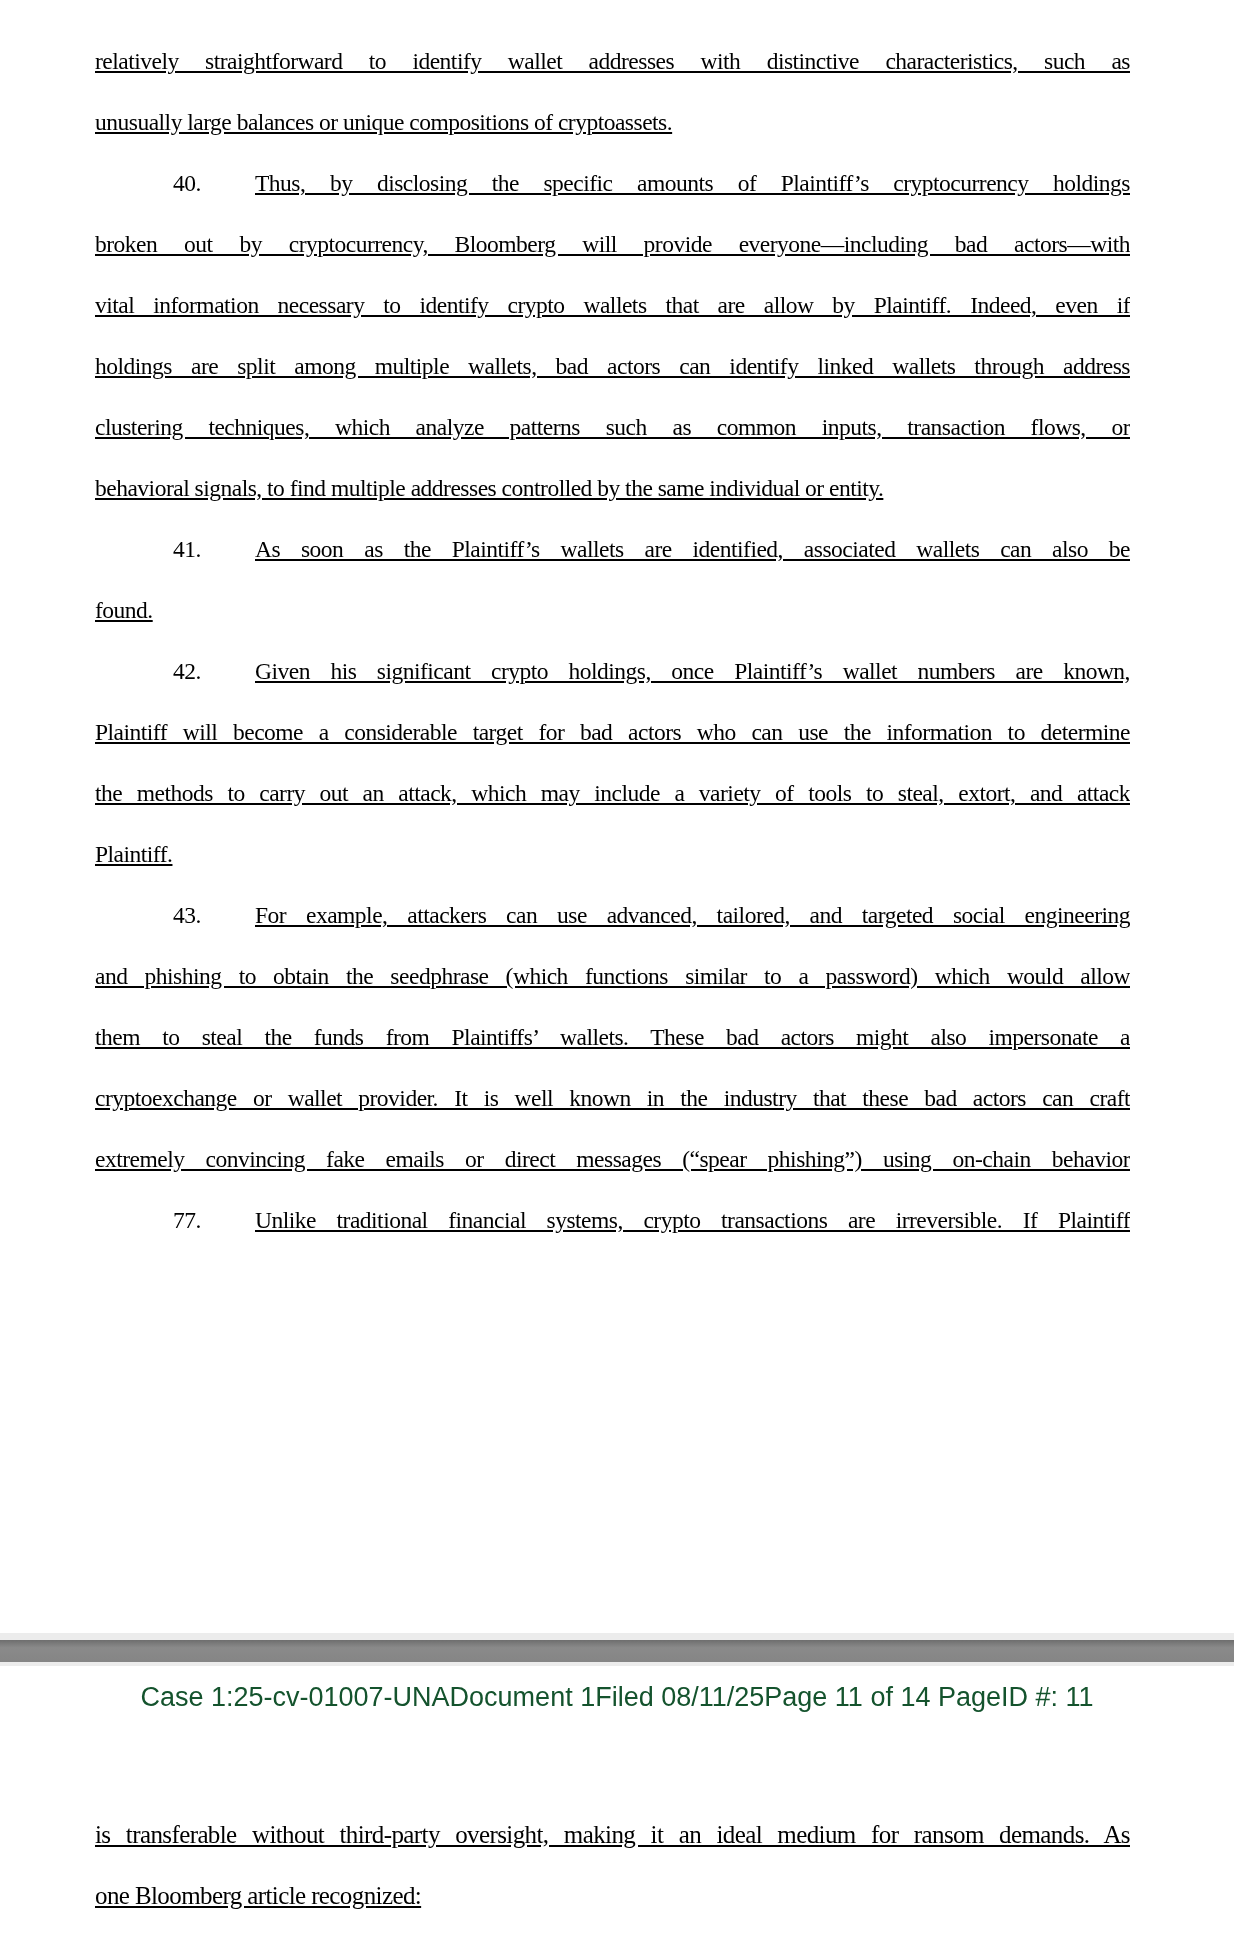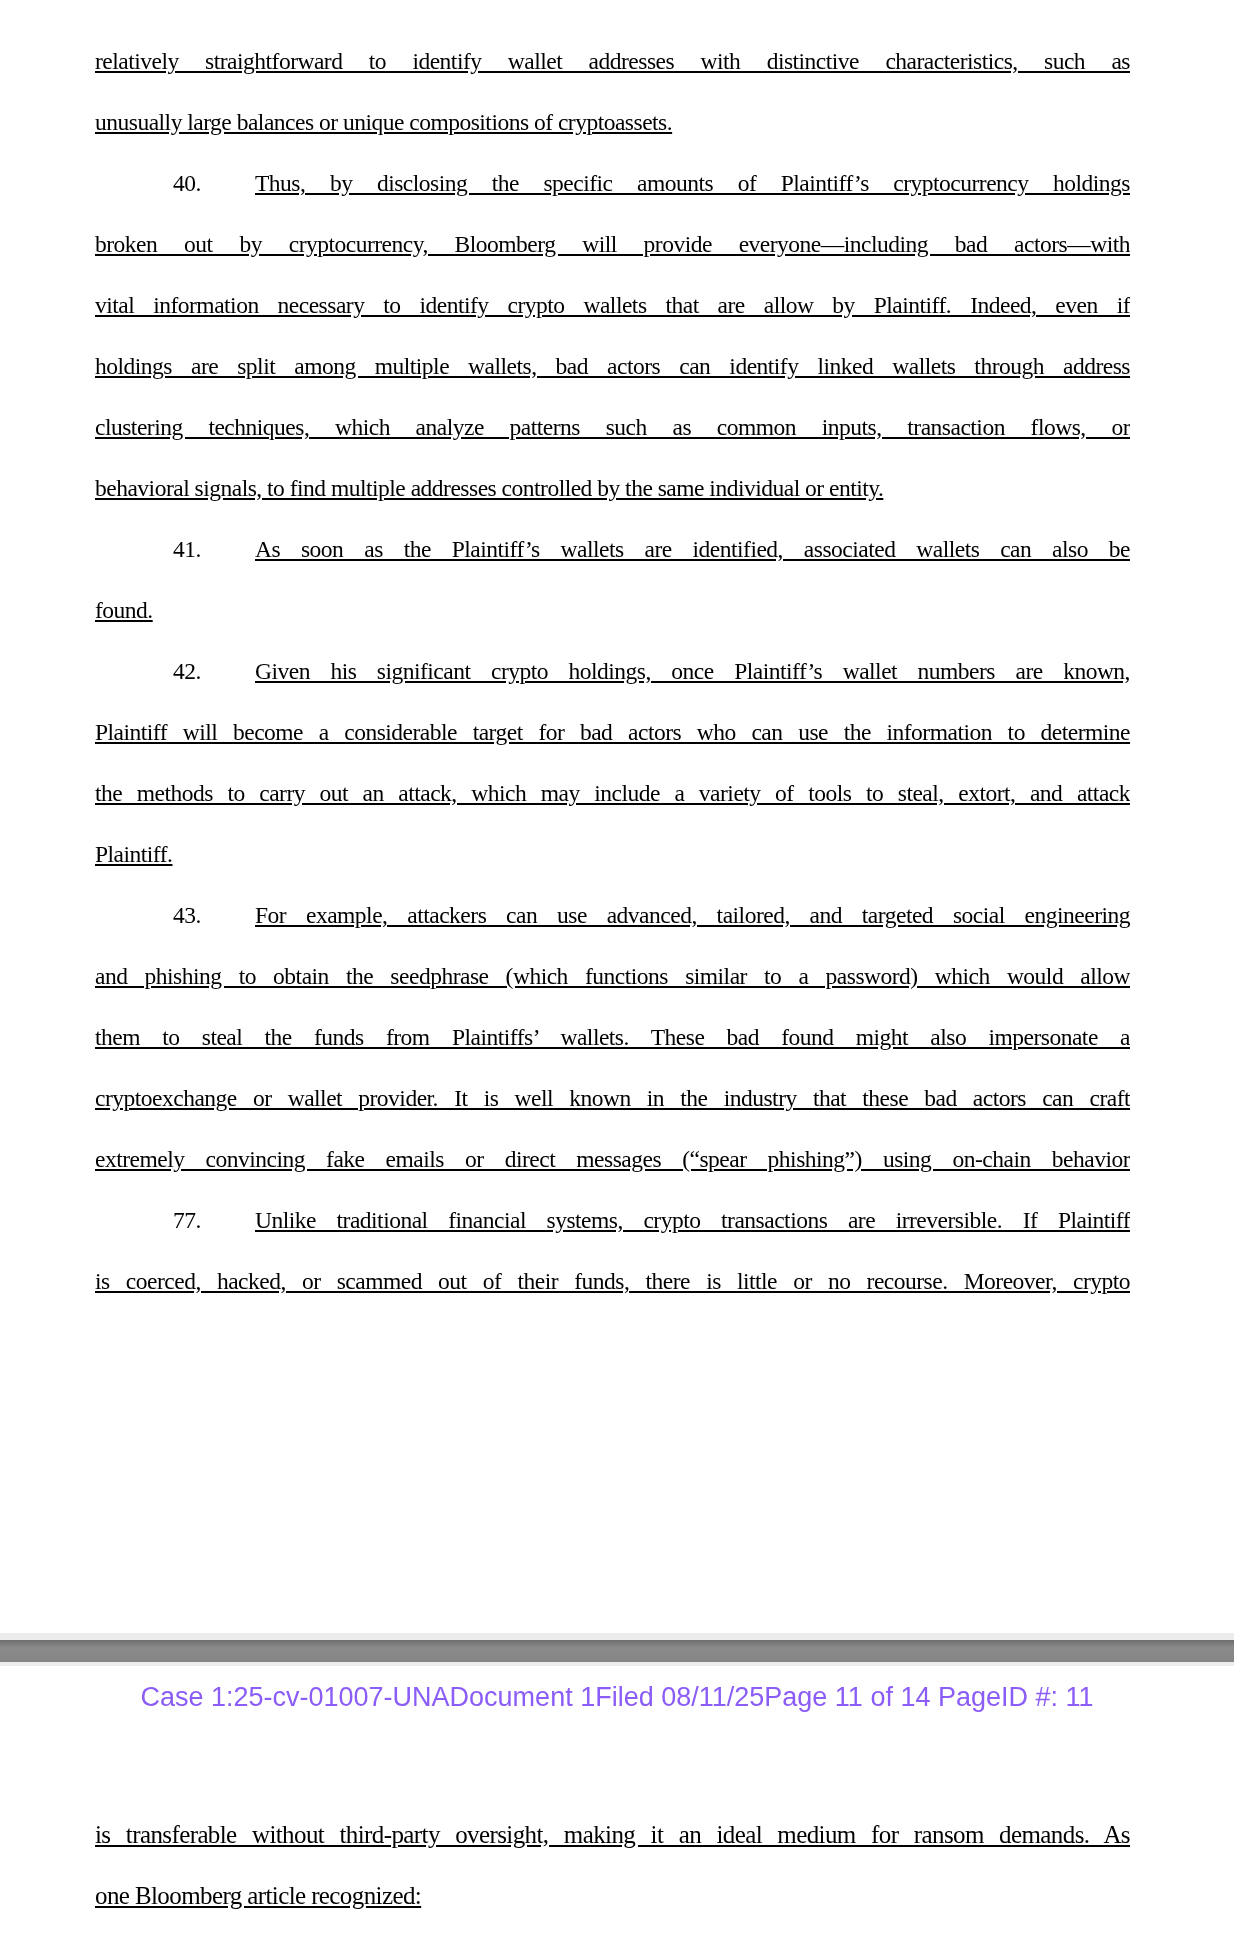--- a/index.html
+++ b/index.html
@@ -21,21 +21,21 @@
   
   .separator{width:1234px;}
   .sep-strip-top{height:7px;background:#ececec;}
   .sep-bar{height:22px;background:linear-gradient(180deg,#6e6e6e 0%,#8a8a8a 35%,#858585 100%);}
   .sep-strip-bottom{height:4px;background:#ececec;}
 
   
   .page11{position:relative;width:1234px;height:276px;background:#ffffff;}
   .stamp{position:absolute;top:16px;left:0;right:0;height:30px;line-height:30px;
          display:flex;justify-content:center;
-         font-family:"Liberation Sans", sans-serif;font-size:27px;color:#8b5cf6;}
+         font-family:"Liberation Sans", sans-serif;font-size:27px;color:#14532d;}
   .stamp span{white-space:nowrap;}
   .textblock11{position:absolute;top:138px;left:95px;width:1035px;}
   .textblock11 .line{font-size:25px;letter-spacing:-0.6px;}
 </style>
 </head>
 <body>
 
 <div class="page10">
   <div class="textblock" id="p10-text">
       <div class="line">relatively straightforward to identify wallet addresses with distinctive characteristics, such as</div>
@@ -47,25 +47,24 @@
       <div class="line">clustering techniques, which analyze patterns such as common inputs, transaction flows, or</div>
       <div class="line end">behavioral signals, to find multiple addresses controlled by the same individual or entity.</div>
       <div class="line first"><span class="pnum">41.</span>As soon as the Plaintiff’s wallets are identified, associated wallets can also be</div>
       <div class="line end">found.</div>
       <div class="line first"><span class="pnum">42.</span>Given his significant crypto holdings, once Plaintiff’s wallet numbers are known,</div>
       <div class="line">Plaintiff will become a considerable target for bad actors who can use the information to determine</div>
       <div class="line">the methods to carry out an attack, which may include a variety of tools to steal, extort, and attack</div>
       <div class="line end">Plaintiff.</div>
       <div class="line first"><span class="pnum">43.</span>For example, attackers can use advanced, tailored, and targeted social engineering</div>
       <div class="line">and phishing to obtain the seedphrase (which functions similar to a password) which would allow</div>
-      <div class="line">them to steal the funds from Plaintiffs’ wallets.  These bad found might also impersonate a</div>
+      <div class="line">them to steal the funds from Plaintiffs’ wallets.  These bad actors might also impersonate a</div>
       <div class="line">cryptoexchange or wallet provider.  It is well known in the industry that these bad actors can craft</div>
       <div class="line">extremely convincing fake emails or direct messages (“spear phishing”) using on-chain behavior</div>
       <div class="line first"><span class="pnum">77.</span>Unlike traditional financial systems, crypto transactions are irreversible.  If Plaintiff</div>
-      <div class="line">is coerced, hacked, or scammed out of their funds, there is little or no recourse.  Moreover, crypto</div>
     </div>
 </div>
 
 <div class="separator">
   <div class="sep-strip-top"></div>
   <div class="sep-bar"></div>
   <div class="sep-strip-bottom"></div>
 </div>
 
 <div class="page11">

